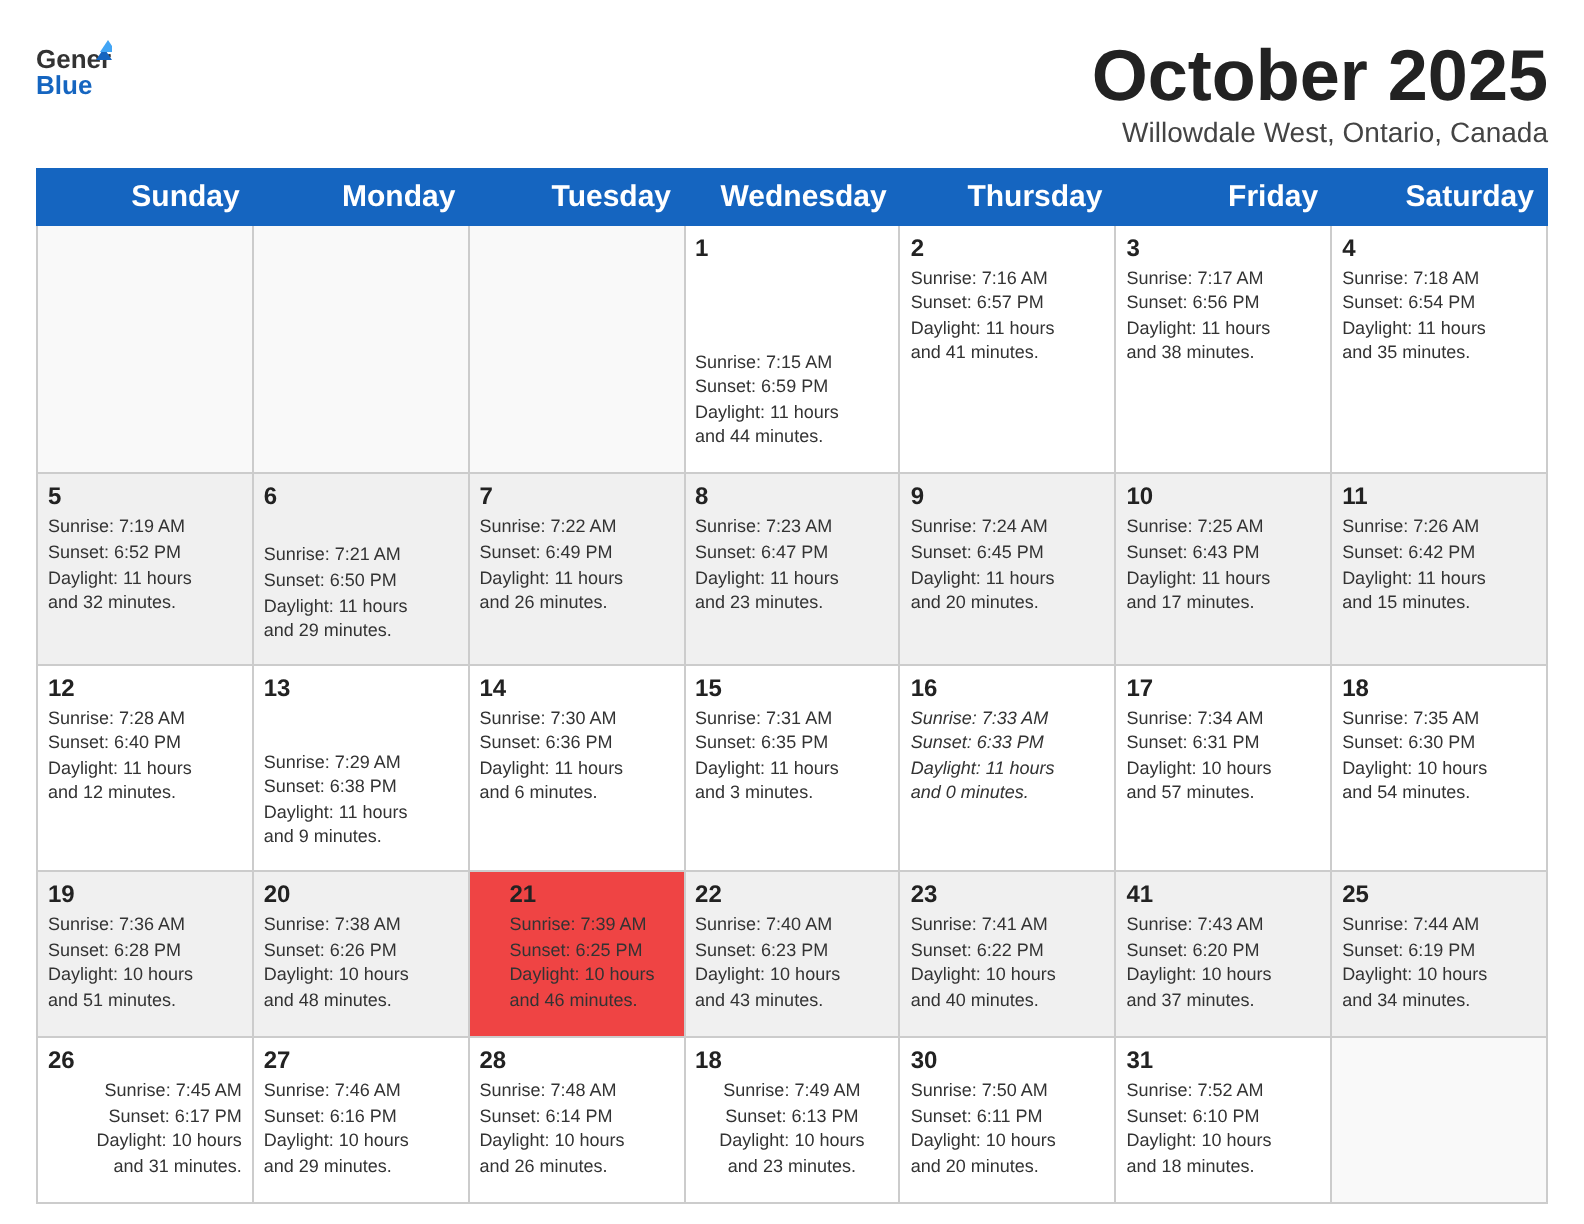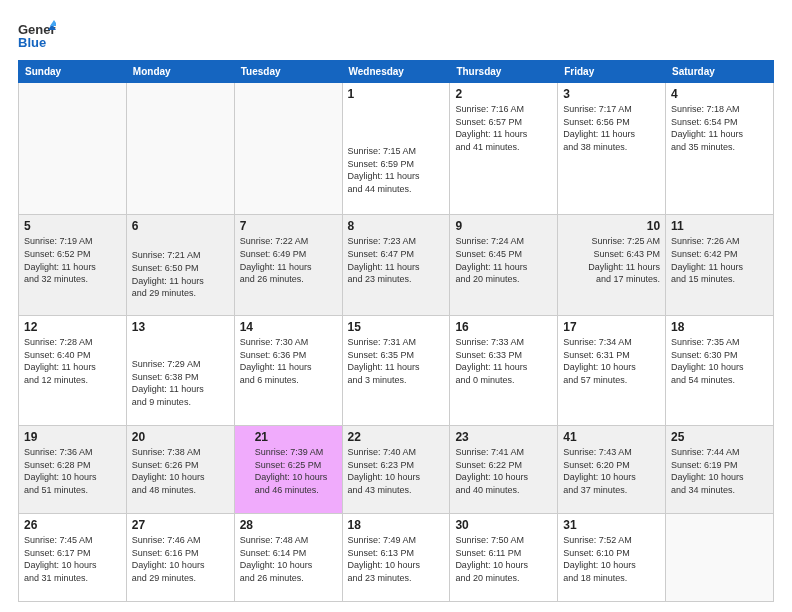--- a/index.html
+++ b/index.html
@@ -44,23 +44,23 @@
     .calendar {
       flex: 1;
       border-collapse: collapse;
       width: 100%;
       table-layout: fixed;
       font-size: 9.5px;
     }
     .calendar th {
       background: #1565c0;
       color: #fff;
-      text-align: left;
+      text-align: right;
       padding: 5px 6px;
-      font-size: 10px;
+      font-size: 15px;
       font-weight: bold;
       border: 1px solid #1565c0;
     }
     .calendar td {
       border: 1px solid #ccc;
       vertical-align: top;
       padding: 4px 5px;
       height: 78px;
     }
     .day-number {
@@ -87,20 +87,24 @@
     <div class="logo">
       <div style="display:flex;align-items:center;gap:2px;">
         <svg width="38" height="32" viewBox="0 0 38 32">
           <text x="0" y="16" font-size="13" font-weight="bold" fill="#333" font-family="Arial">General</text>
           <text x="0" y="29" font-size="13" font-weight="bold" fill="#1565c0" font-family="Arial">Blue</text>
           <polygon points="34,6 38,12 30,12" fill="#1565c0"></polygon>
           <polygon points="36,2 40,8 32,8" fill="#42a5f5"></polygon>
         </svg>
       </div>
     </div>
+    <div class="title-block">
+      <div class="month-title">October 2025</div>
+      <div class="location">Willowdale West, Ontario, Canada</div>
+    </div>
   </div>
 
   <table class="calendar">
     <thead>
       <tr>
       <th>Sunday</th>
           <th>Monday</th>
           <th>Tuesday</th>
           <th>Wednesday</th>
           <th>Thursday</th>
@@ -171,21 +175,21 @@
 Daylight: 11 hours
 and 23 minutes.</div>
           </td>
           <td style="background: rgb(240, 240, 240);">
             <span class="day-number">9</span>
             <div class="day-info" style="white-space: pre-line;">Sunrise: 7:24 AM
 Sunset: 6:45 PM
 Daylight: 11 hours
 and 20 minutes.</div>
           </td>
-          <td style="background: rgb(240, 240, 240); text-align: right;">
+          <td style="background: rgb(240, 240, 240);">
             <span class="day-number">10</span>
             <div class="day-info" style="white-space: pre-line;">Sunrise: 7:25 AM
 Sunset: 6:43 PM
 Daylight: 11 hours
 and 17 minutes.</div>
           </td>
           <td style="background: rgb(240, 240, 240);">
             <span class="day-number">11</span>
             <div class="day-info" style="white-space: pre-line;">Sunrise: 7:26 AM
 Sunset: 6:42 PM
@@ -217,21 +221,21 @@
           </td>
           <td>
             <span class="day-number">15</span>
             <div class="day-info" style="white-space: pre-line;">Sunrise: 7:31 AM
 Sunset: 6:35 PM
 Daylight: 11 hours
 and 3 minutes.</div>
           </td>
           <td>
             <span class="day-number">16</span>
-            <div class="day-info" style="white-space: pre-line;">Sunrise: 7:33 AM
+            <div class="day-info" style="white-space: pre-line; font-style: italic;">Sunrise: 7:33 AM
 Sunset: 6:33 PM
 Daylight: 11 hours
 and 0 minutes.</div>
           </td>
           <td>
             <span class="day-number">17</span>
             <div class="day-info" style="white-space: pre-line;">Sunrise: 7:34 AM
 Sunset: 6:31 PM
 Daylight: 10 hours
 and 57 minutes.</div>
@@ -252,21 +256,21 @@
 Daylight: 10 hours
 and 51 minutes.</div>
           </td>
           <td style="background: rgb(240, 240, 240);">
             <span class="day-number">20</span>
             <div class="day-info" style="white-space: pre-line;">Sunrise: 7:38 AM
 Sunset: 6:26 PM
 Daylight: 10 hours
 and 48 minutes.</div>
           </td>
-          <td style="background: #f0abfc; padding-left: 20px;">
+          <td style="background: #ef4444; padding-left: 20px;">
             <span class="day-number">21</span>
             <div class="day-info" style="white-space: pre-line;">Sunrise: 7:39 AM
 Sunset: 6:25 PM
 Daylight: 10 hours
 and 46 minutes.</div>
           </td>
           <td style="background: rgb(240, 240, 240);">
             <span class="day-number">22</span>
             <div class="day-info" style="white-space: pre-line;">Sunrise: 7:40 AM
 Sunset: 6:23 PM
@@ -291,42 +295,42 @@
             <span class="day-number">25</span>
             <div class="day-info" style="white-space: pre-line;">Sunrise: 7:44 AM
 Sunset: 6:19 PM
 Daylight: 10 hours
 and 34 minutes.</div>
           </td>
         </tr>
         <tr>
           <td>
             <span class="day-number">26</span>
-            <div class="day-info" style="white-space: pre-line;">Sunrise: 7:45 AM
+            <div class="day-info" style="white-space: pre-line; text-align: right;">Sunrise: 7:45 AM
 Sunset: 6:17 PM
 Daylight: 10 hours
 and 31 minutes.</div>
           </td>
           <td>
             <span class="day-number">27</span>
             <div class="day-info" style="white-space: pre-line;">Sunrise: 7:46 AM
 Sunset: 6:16 PM
 Daylight: 10 hours
 and 29 minutes.</div>
           </td>
           <td>
             <span class="day-number">28</span>
             <div class="day-info" style="white-space: pre-line;">Sunrise: 7:48 AM
 Sunset: 6:14 PM
 Daylight: 10 hours
 and 26 minutes.</div>
           </td>
           <td>
             <span class="day-number">18</span>
-            <div class="day-info" style="white-space: pre-line;">Sunrise: 7:49 AM
+            <div class="day-info" style="white-space: pre-line; text-align: center;">Sunrise: 7:49 AM
 Sunset: 6:13 PM
 Daylight: 10 hours
 and 23 minutes.</div>
           </td>
           <td>
             <span class="day-number">30</span>
             <div class="day-info" style="white-space: pre-line;">Sunrise: 7:50 AM
 Sunset: 6:11 PM
 Daylight: 10 hours
 and 20 minutes.</div>

